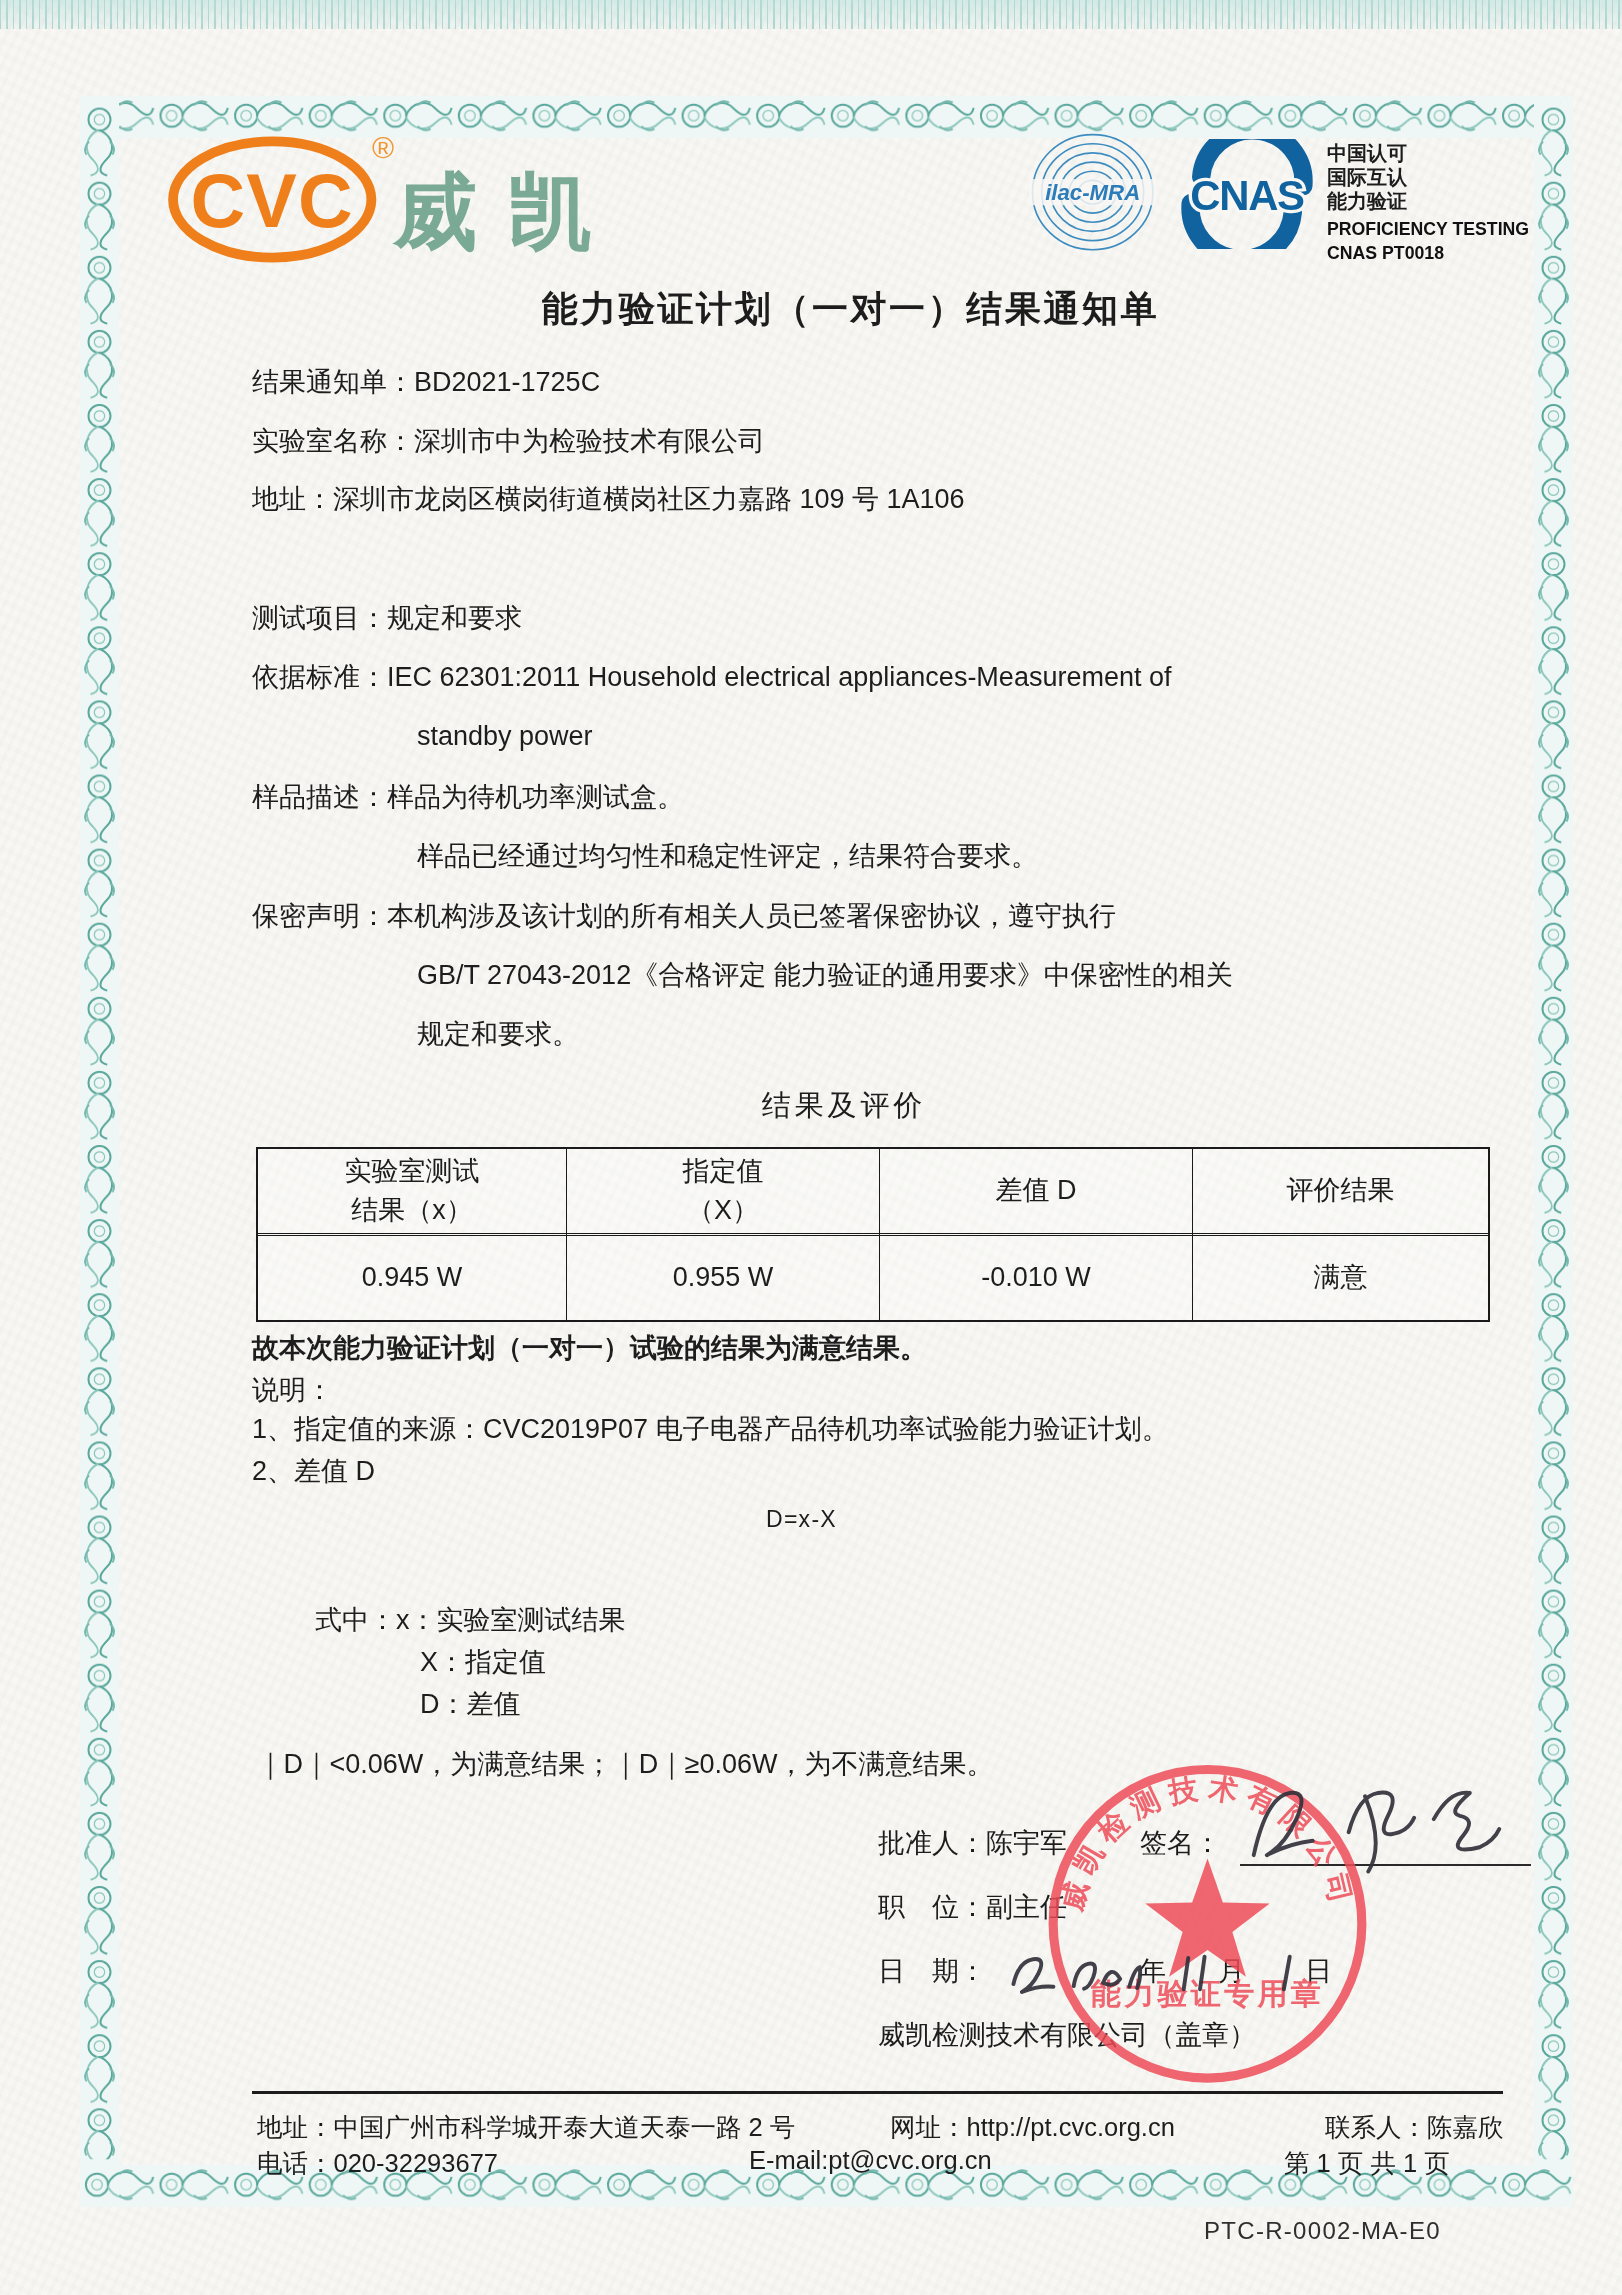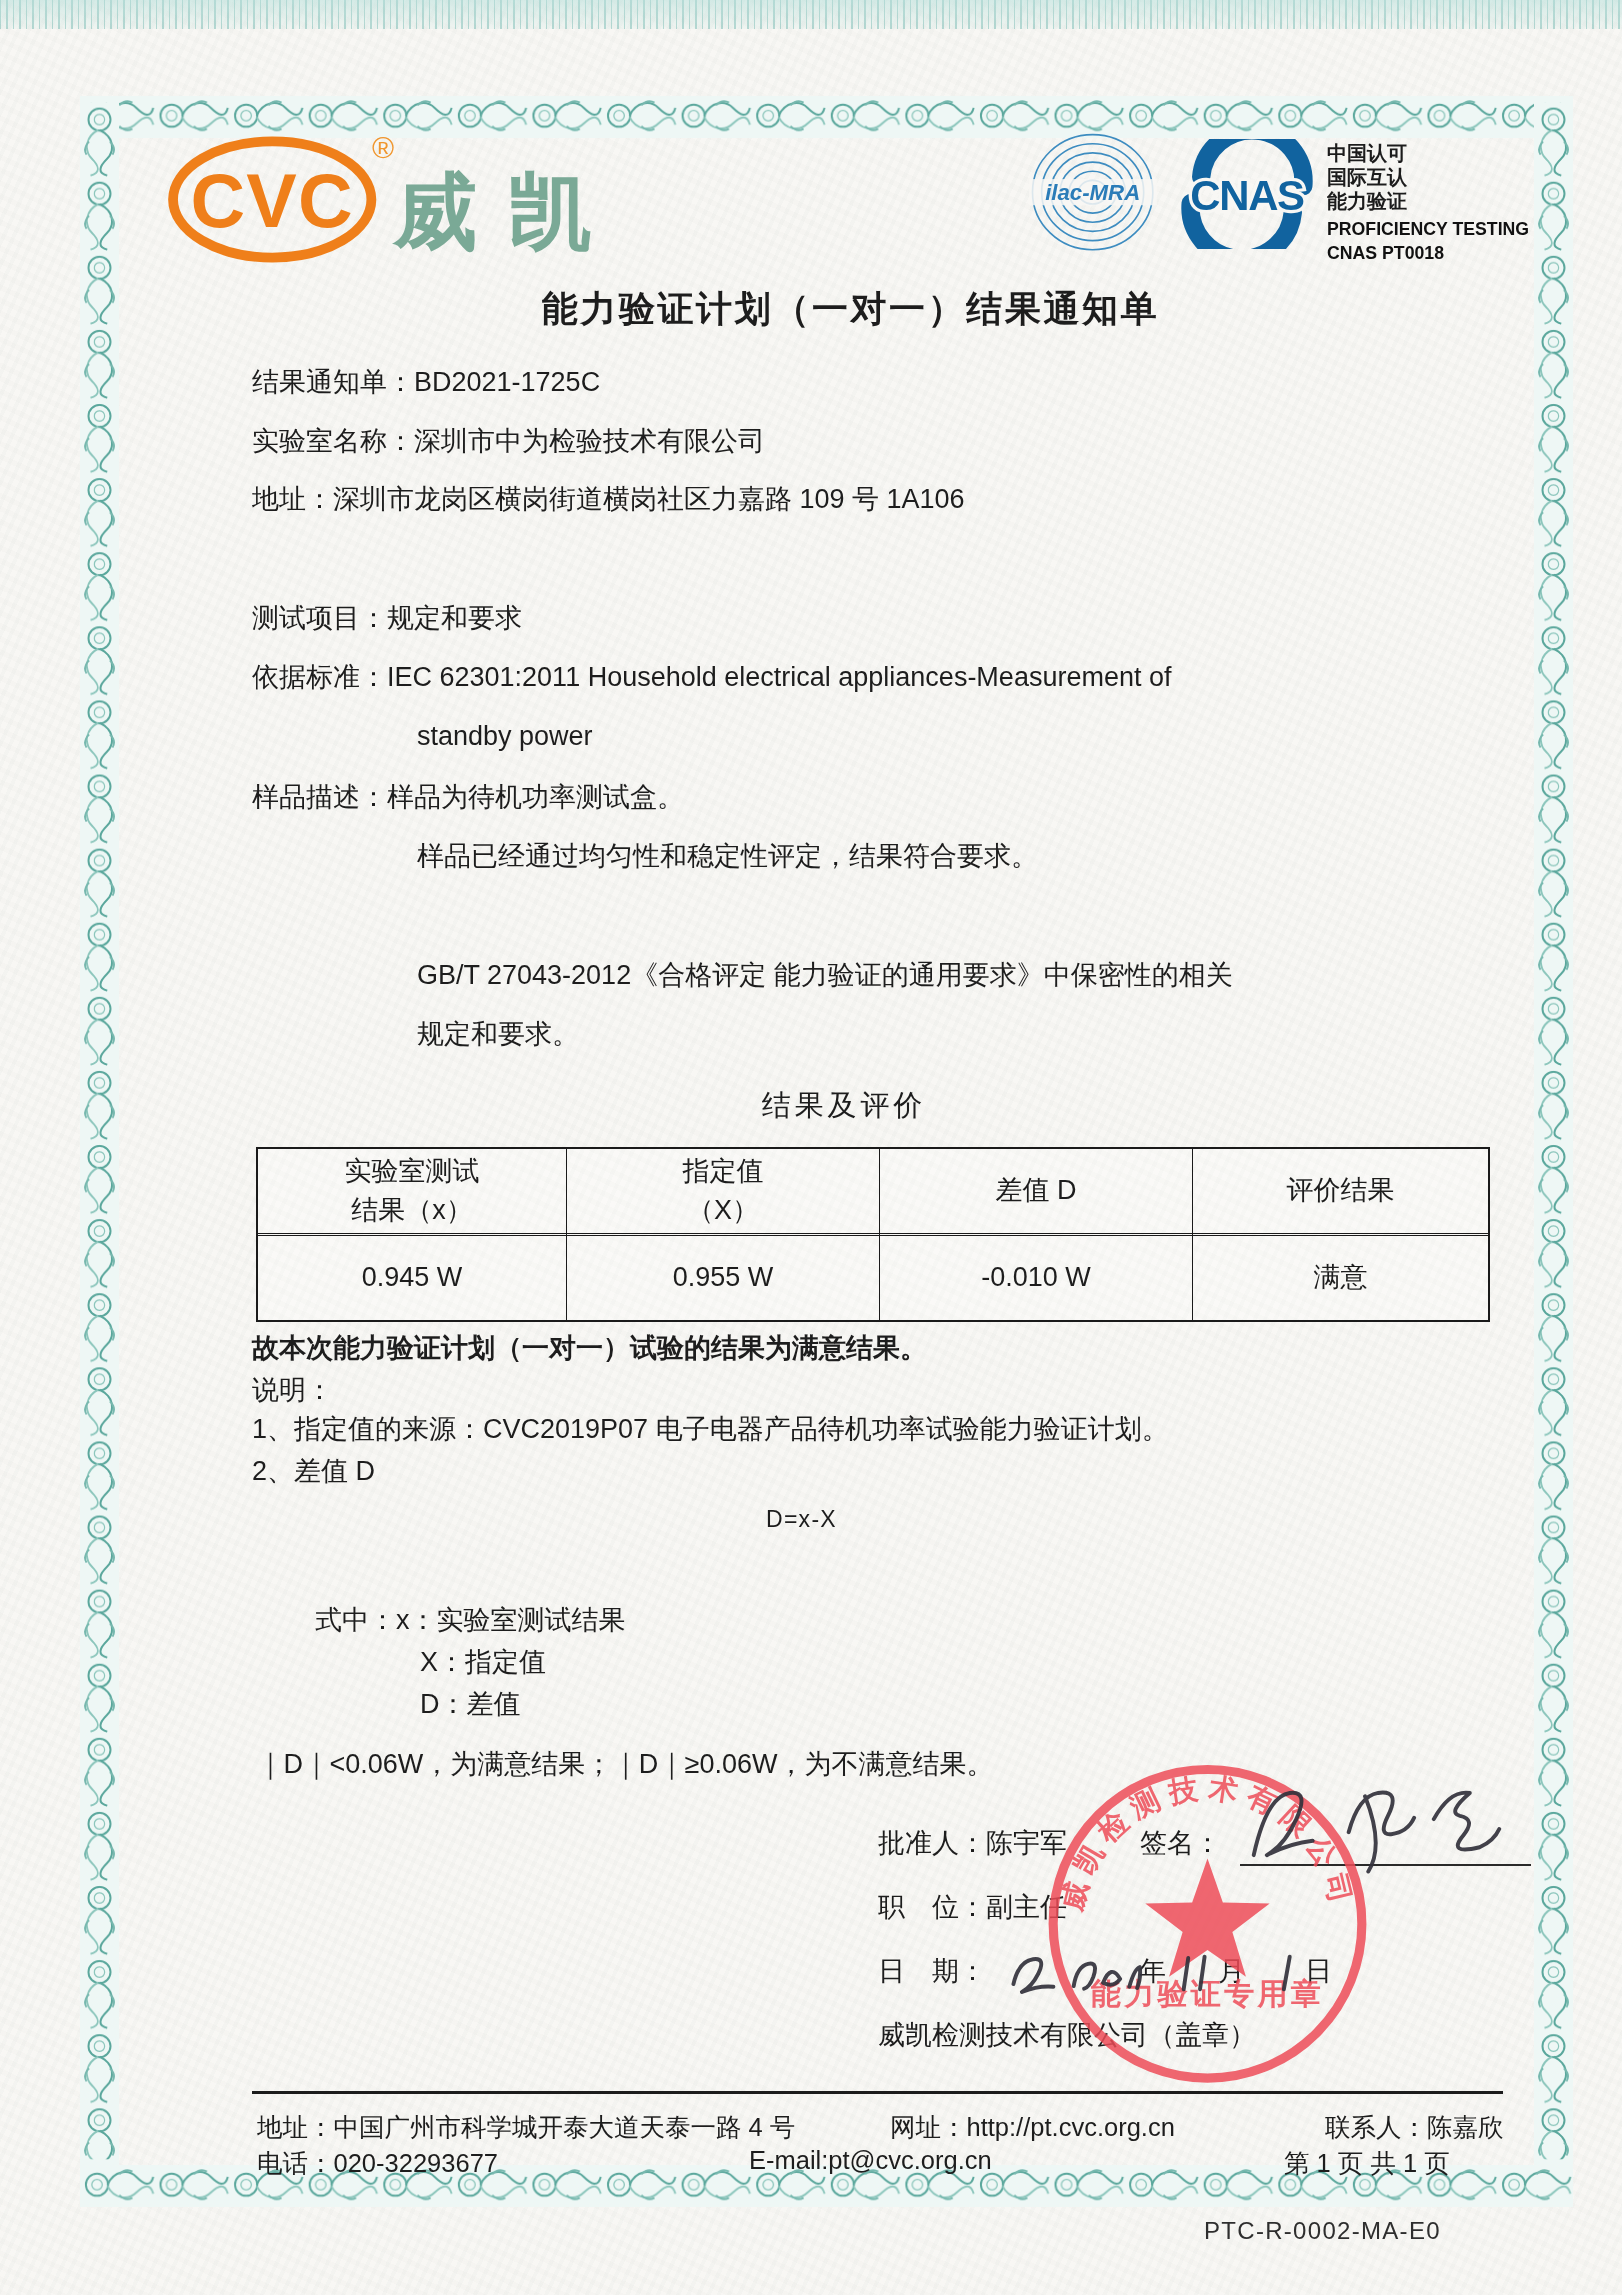--- a/index.html
+++ b/index.html
@@ -154,20 +154,21 @@
   <div class="abs title" style="left:252px; top:285px; width:1197px;">能力验证计划（一对一）结果通知单</div>
 
   <div class="abs line" style="left:252px; top:366px;"><span>结果通知单：</span><span>BD2021-1725C</span></div>
   <div class="abs line" style="left:252px; top:425px;"><span>实验室名称：</span><span>深圳市中为检验技术有限公司</span></div>
   <div class="abs line" style="left:252px; top:483px;"><span>地址：</span><span>深圳市龙岗区横岗街道横岗社区力嘉路 109 号 1A106</span></div>
   <div class="abs line" style="left:252px; top:602px;"><span>测试项目：</span><span>规定和要求</span></div>
   <div class="abs line" style="left:252px; top:661px;"><span>依据标准：</span><span>IEC 62301:2011 Household electrical appliances-Measurement of</span></div>
   <div class="abs line" style="left:417px; top:720px;">standby power</div>
   <div class="abs line" style="left:252px; top:781px;"><span>样品描述：</span><span>样品为待机功率测试盒。</span></div>
   <div class="abs line" style="left:417px; top:840px;">样品已经通过均匀性和稳定性评定，结果符合要求。</div>
+  <div class="abs line" style="left:252px; top:900px;"><span>保密声明：</span><span>本机构涉及该计划的所有相关人员已签署保密协议，遵守执行</span></div>
   <div class="abs line" style="left:417px; top:959px;">GB/T 27043-2012《合格评定 能力验证的通用要求》中保密性的相关</div>
   <div class="abs line" style="left:417px; top:1018px;">规定和要求。</div>
 
   <div class="abs sechead" style="left:252px; top:1086px; width:1184px;">结果及评价</div>
 
   <div class="abs rtable">
     <div class="trow thead">
       <div class="tcell c0">
         <span>实验室测试</span>
         <span>结果（x）</span>
@@ -227,21 +228,21 @@
       <path d="M415 185 q20 -90 55 -95 q30 -4 10 40 q-18 40 -45 55 q35 -18 70 -22"></path>
       <path d="M560 150 q15 -55 45 -60 q35 -5 15 35 q-15 30 5 28 q25 -3 35 -25 M585 95 q30 75 5 115"></path>
       <path d="M690 130 q25 -45 55 -40 q-35 30 -15 35 q25 5 5 30 q-25 30 25 18 q22 -10 30 -28"></path>
       <path d="M48 382 q8 -35 30 -38 q20 -3 8 22 q-10 20 -25 28 q25 -10 48 -8 M140 385 q5 -30 22 -34 q16 -3 8 20 q-6 16 -14 18 M185 380 q12 -30 26 -6 q-10 14 -26 6 M225 386 q8 -28 16 -30 q2 18 -4 32"></path>
       <path d="M315 342 l-7 48 M340 340 l-7 50"></path>
       <path d="M470 340 l-9 50"></path>
     </g>
   </svg>
 
   <div class="abs divider" style="left:252px; top:2091px; width:1251px;"></div>
-  <div class="abs foot" style="left:257px; top:2110px;">地址：中国广州市科学城开泰大道天泰一路 4 号</div>
+  <div class="abs foot" style="left:257px; top:2110px;">地址：中国广州市科学城开泰大道天泰一路 2 号</div>
   <div class="abs foot" style="left:890px; top:2110px;">网址：http://pt.cvc.org.cn</div>
   <div class="abs foot" style="left:1325px; top:2110px;">联系人：陈嘉欣</div>
   <div class="abs foot" style="left:257px; top:2146px;">电话：020-32293677</div>
   <div class="abs foot" style="left:749px; top:2146px;">E-mail:pt@cvc.org.cn</div>
   <div class="abs foot" style="left:1284px; top:2146px;">第 1 页  共 1 页</div>
 
   <div class="abs doccode" style="left:1204px; top:2217px;">PTC-R-0002-MA-E0</div>
 
 </div>
 

